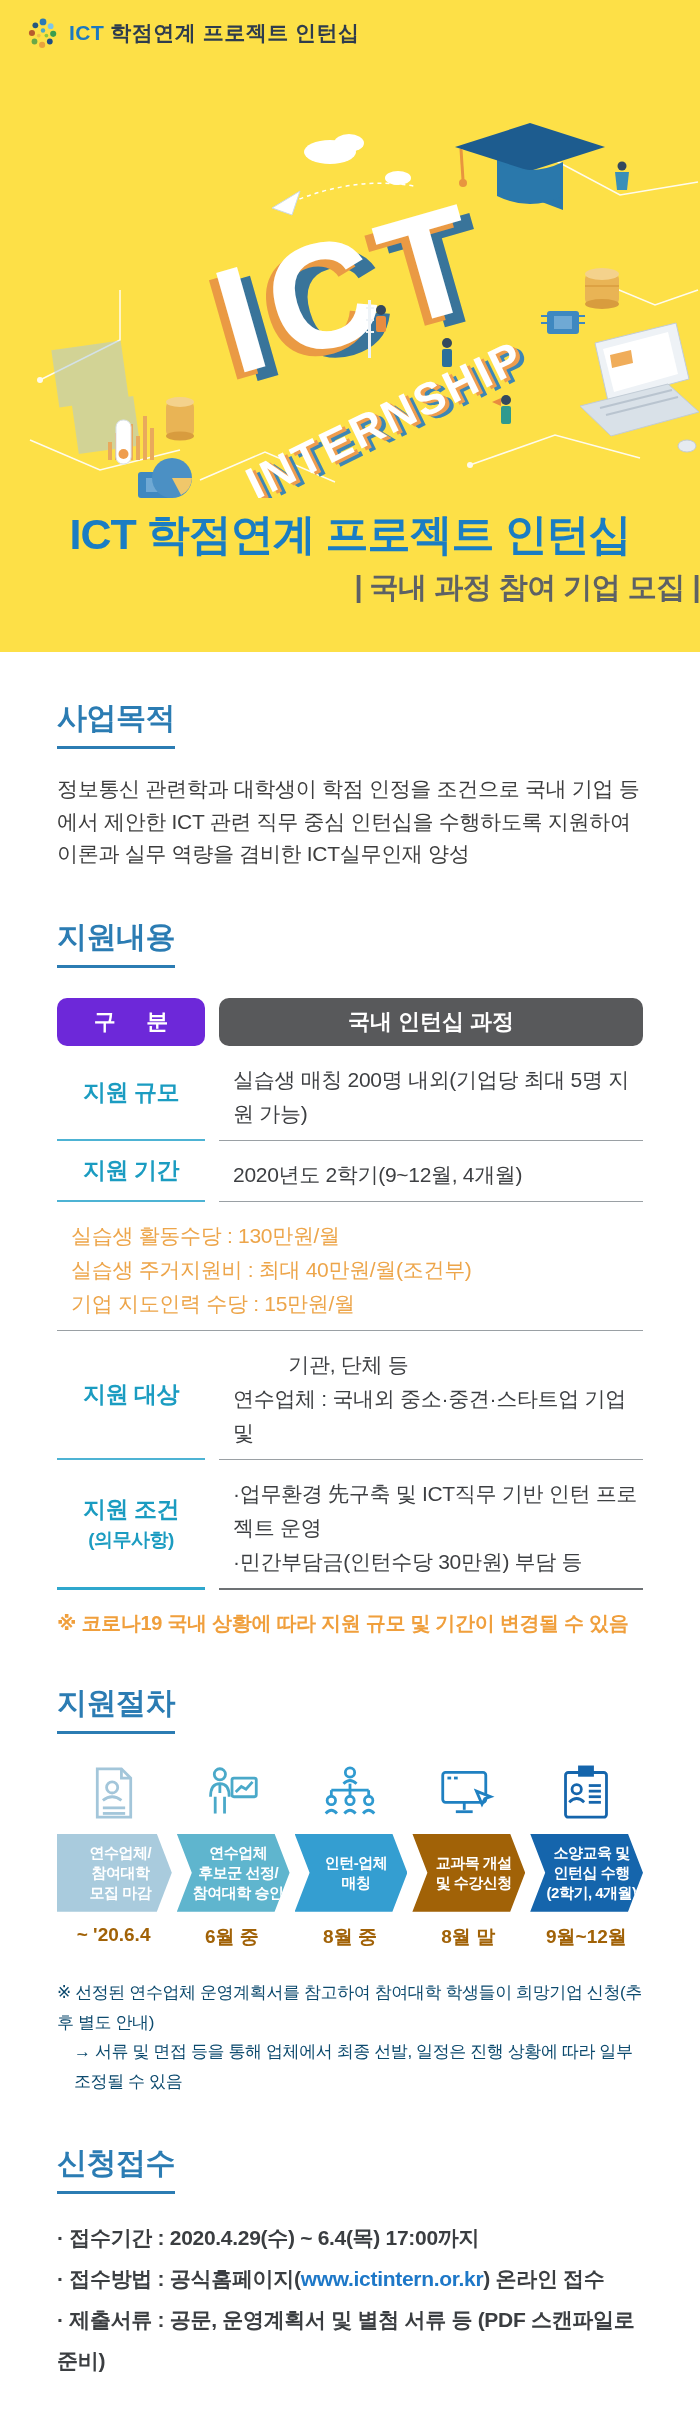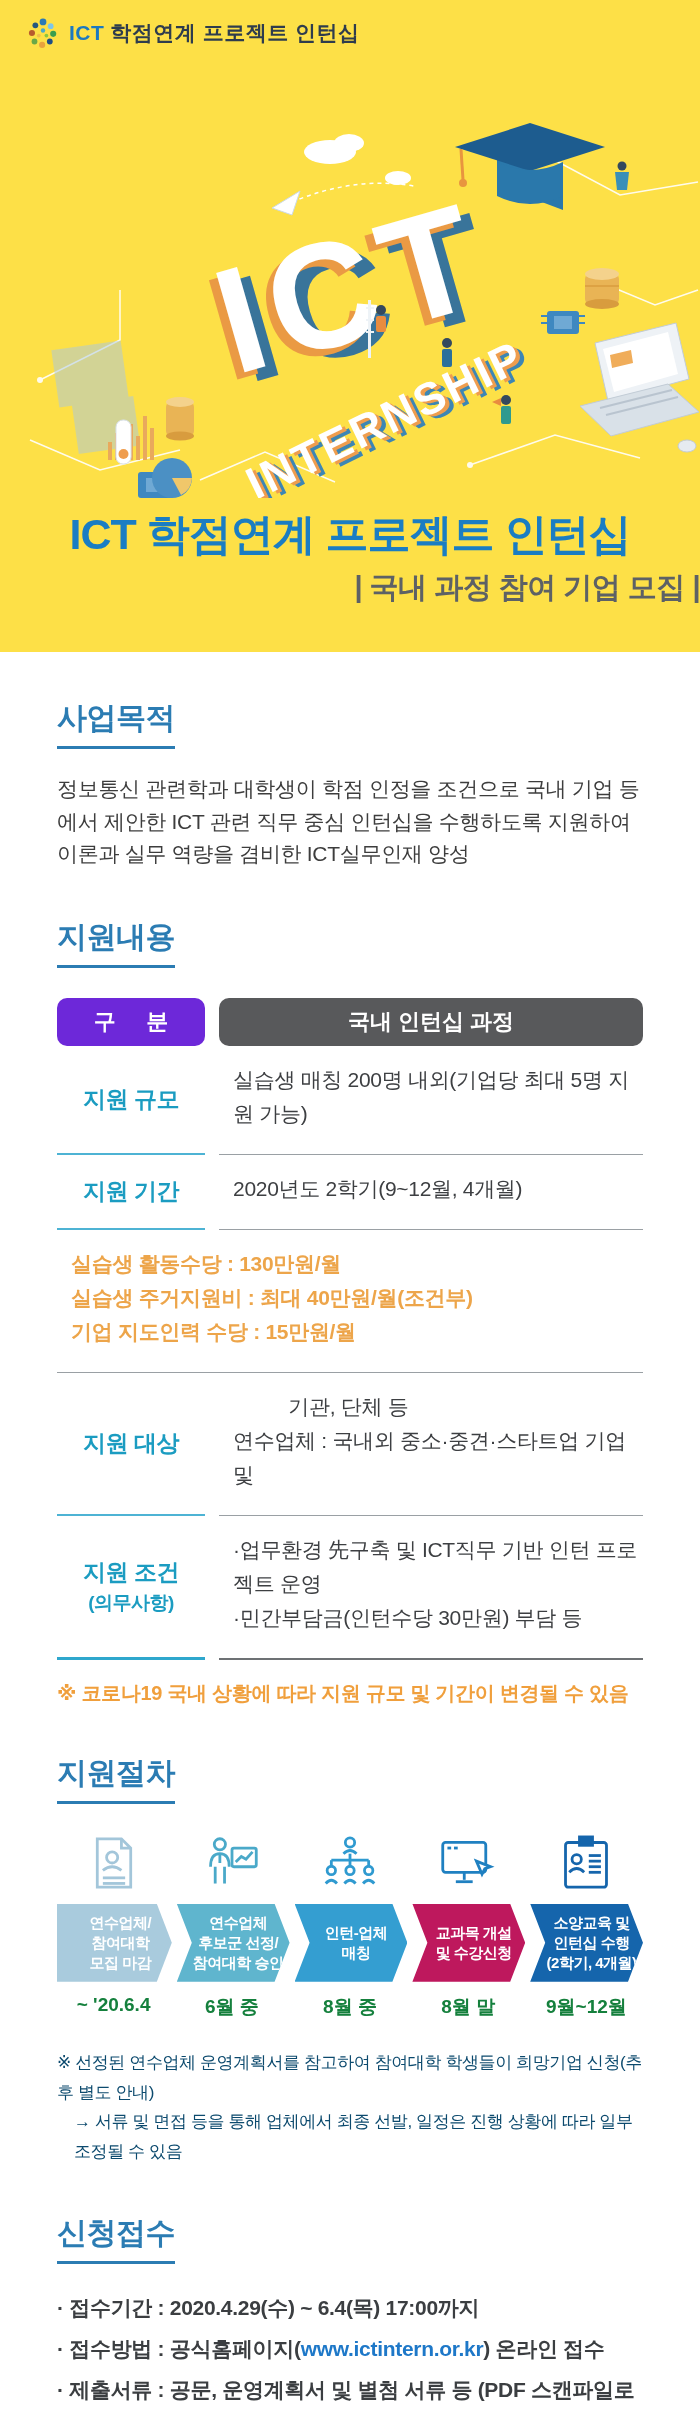--- a/index.html
+++ b/index.html
@@ -51,42 +51,42 @@
   }
   .tbl-row { display:flex; gap:14px; }
   .td-label {
     width:148px; display:flex; flex-direction:column; justify-content:center; align-items:center;
     color:#1b9cc1; font-weight:800; font-size:23px; letter-spacing:-0.5px;
     border-bottom:2px solid #4db3d4;
   }
   .td-label .sub { font-size:19px; font-weight:700; margin-top:2px; }
   .td-val {
     flex:1; display:flex; flex-direction:column; justify-content:center;
-    border-bottom:1px solid #9aa0a4; padding:17px 0 23px 14px;
+    border-bottom:1px solid #9aa0a4; padding:17px 0 9px 14px;
     color:#3d3f42; font-size:21px; line-height:1.62; letter-spacing:-0.3px;
   }
   .tbl-row.last .td-label { border-bottom:3px solid #2fa7cd; }
   .tbl-row.last .td-val { border-bottom:2px solid #6d7174; }
-  .hl .td-val div { color:#eda54a; font-weight:700; }
+  .hl .td-val div { color:#eda54a; font-weight:400; }
   .note-orange { color:#f09f3c; font-weight:700; font-size:20px; margin-top:20px; letter-spacing:-0.3px; }
 
   
   .proc-icons { display:flex; gap:5px; margin-top:6px; }
   .proc-icons .cell { flex:1; display:flex; justify-content:center; align-items:flex-end; height:62px; }
   .proc-row { display:flex; gap:5px; margin-top:12px; }
   .chev {
     flex:1; height:78px; color:#fff;
     display:flex; align-items:center; justify-content:center; text-align:center;
     font-size:15px; font-weight:700; line-height:1.32; white-space:pre-line; letter-spacing:-0.5px;
     clip-path:polygon(0 0, calc(100% - 15px) 0, 100% 50%, calc(100% - 15px) 100%, 0 100%, 15px 50%);
     padding-left:10px;
   }
   .chev.first { clip-path:polygon(0 0, calc(100% - 15px) 0, 100% 50%, calc(100% - 15px) 100%, 0 100%); padding-left:12px; }
   .date-row { display:flex; gap:5px; margin-top:12px; }
-  .date-row .date { flex:1; text-align:center; color:#15803d; font-weight:800; font-size:19px; }
+  .date-row .date { flex:1; text-align:center; color:#a16207; font-weight:800; font-size:19px; }
   .proc-notes { margin-top:28px; color:#0c4a6e; font-size:17px; line-height:1.75; letter-spacing:-0.4px; }
   .proc-notes .l2 { padding-left:17px; }
 
   
   .app-lines { margin-top:4px; }
   .app-line { font-size:21px; color:#3b3e41; font-weight:600; line-height:1.95; letter-spacing:-0.3px; }
   .link { color:#1e78c8; }
 </style>
 </head>
 <body>
@@ -355,21 +355,21 @@
 
       <div class="proc-row">
         <div class="chev first" style="background: rgb(169, 203, 221);"><span>연수업체/
 참여대학
 모집 마감</span></div>
         <div class="chev" style="background: rgb(95, 181, 206);"><span>연수업체
 후보군 선정/
 참여대학 승인</span></div>
         <div class="chev" style="background: rgb(52, 158, 209);"><span>인턴-업체
 매칭</span></div>
-        <div class="chev" style="background: #be185d;"><span>교과목 개설
+        <div class="chev" style="background: #a16207;"><span>교과목 개설
 및 수강신청</span></div>
         <div class="chev" style="background: rgb(21, 101, 172);"><span>소양교육 및
 인턴십 수행
 (2학기, 4개월)</span></div>
       </div>
       <div class="date-row">
         <div class="date">~ '20.6.4</div>
         <div class="date">6월 중</div>
         <div class="date">8월 중</div>
         <div class="date">8월 말</div>

